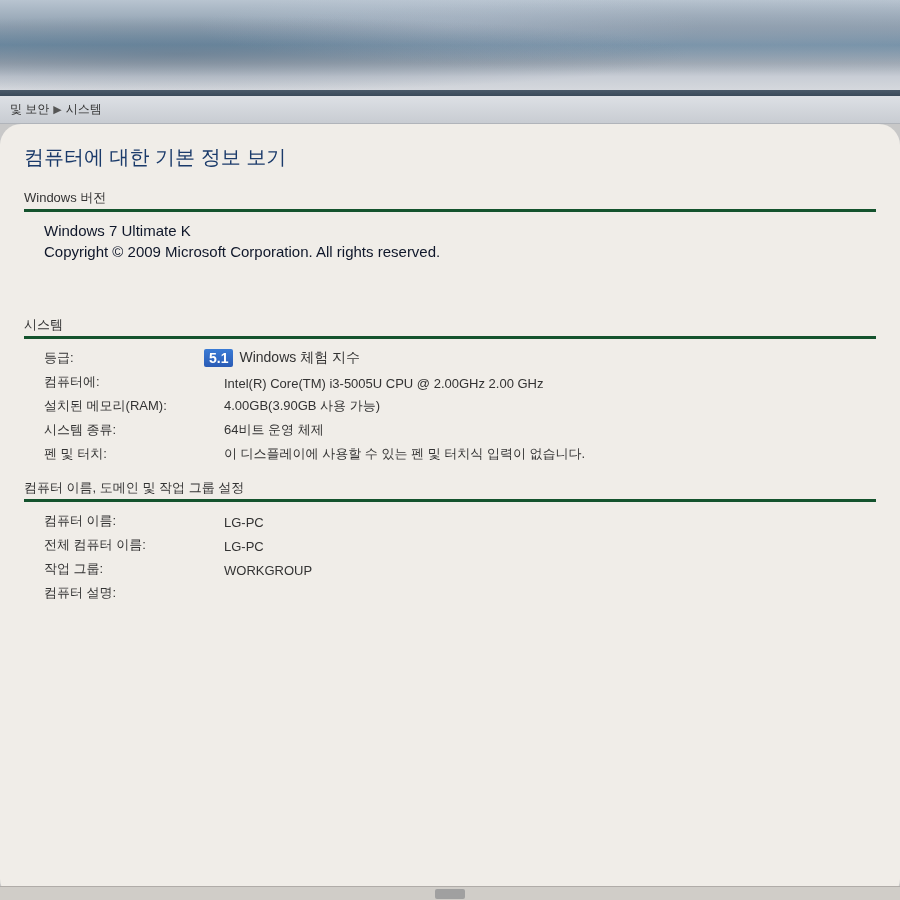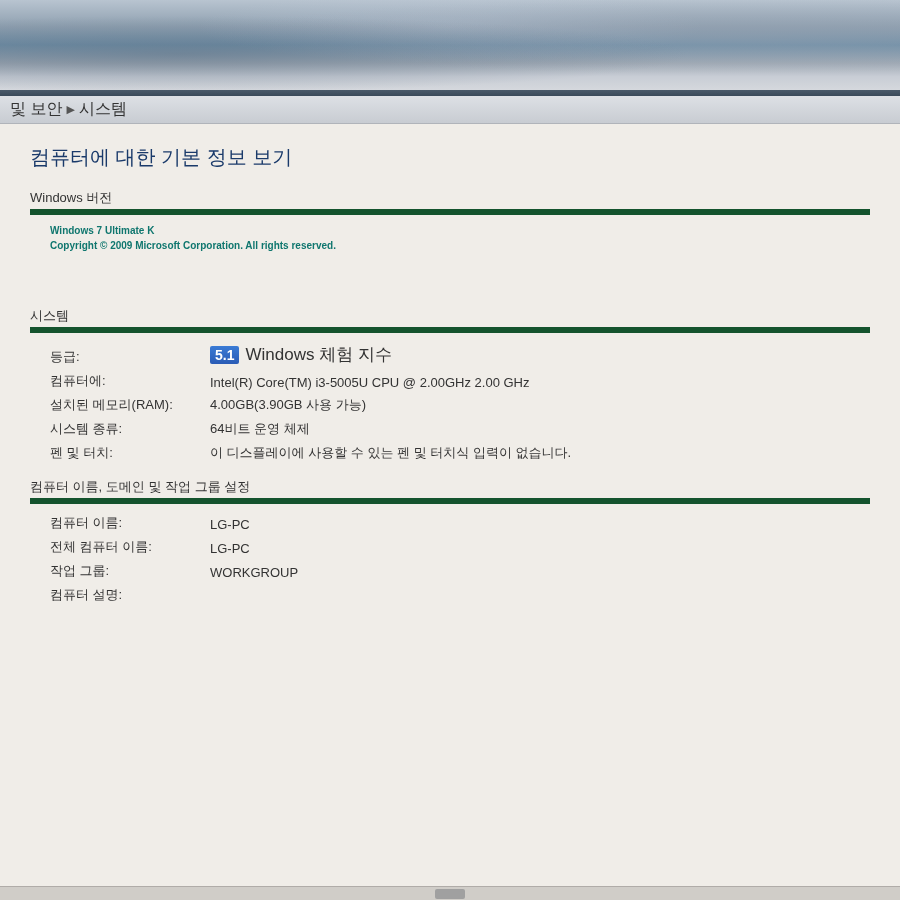--- a/index.html
+++ b/index.html
@@ -48,53 +48,54 @@
       width: 100%;
       height: 28px;
       background: linear-gradient(to bottom, #dde0e5, #c8ccd2);
       border-bottom: 1px solid #b0b4ba;
       display: flex;
       align-items: center;
       padding: 0 10px;
     }
 
     .breadcrumb-text {
-      font-size: 16px;
+      font-size: 12px;
       color: #333;
     }
 
     .breadcrumb-arrow {
       margin: 0 4px;
       color: #555;
       font-size: 11px;
     }
 
     .main-content {
       width: 100%;
       height: calc(900px - 90px - 6px - 28px);
       background: #f0ede8;
       overflow-y: auto;
-      padding: 20px 30px;
+      padding: 20px 24px;
+      border-radius: 21px;
     }
 
     .page-title {
       font-size: 20px;
       color: #1a3a6a;
       font-weight: normal;
       margin-bottom: 18px;
     }
 
     .section {
       margin-bottom: 16px;
     }
 
     .section-header {
       font-size: 13px;
       color: #333;
-      border-bottom: 6px solid #14532d;
+      border-bottom: 3px solid #14532d;
       padding-bottom: 2px;
       margin-bottom: 10px;
     }
 
     .info-row {
       display: flex;
       align-items: flex-end;
       margin-bottom: 6px;
       padding-left: 20px;
     }
@@ -102,49 +103,49 @@
     .info-label {
       font-size: 13px;
       color: #333;
       min-width: 160px;
       flex-shrink: 0;
     }
 
     .info-value {
       font-size: 13px;
       color: #333;
+      margin-left: 20px;
     }
 
     .info-plain {
-      font-size: 10px;
-      color: #0f766e;
+      font-size: 15px;
+      color: #0f172a;
       padding-left: 20px;
       margin-bottom: 4px;
-      font-weight: bold;
     }
 
     .windows-score-badge {
       display: inline-flex;
       align-items: center;
       gap: 6px;
     }
 
     .score-box {
       background: linear-gradient(to bottom, #3a7bd5, #2a5bb5);
       color: white;
       font-size: 14px;
       font-weight: bold;
       padding: 1px 5px;
       border-radius: 2px;
       min-width: 26px;
       text-align: center;
     }
 
     .score-label {
-      font-size: 17px;
+      font-size: 14px;
       color: #333;
     }
 
     .spacer {
       height: 20px;
     }
 
     .scrollbar-area {
       width: 100%;
       height: 14px;

